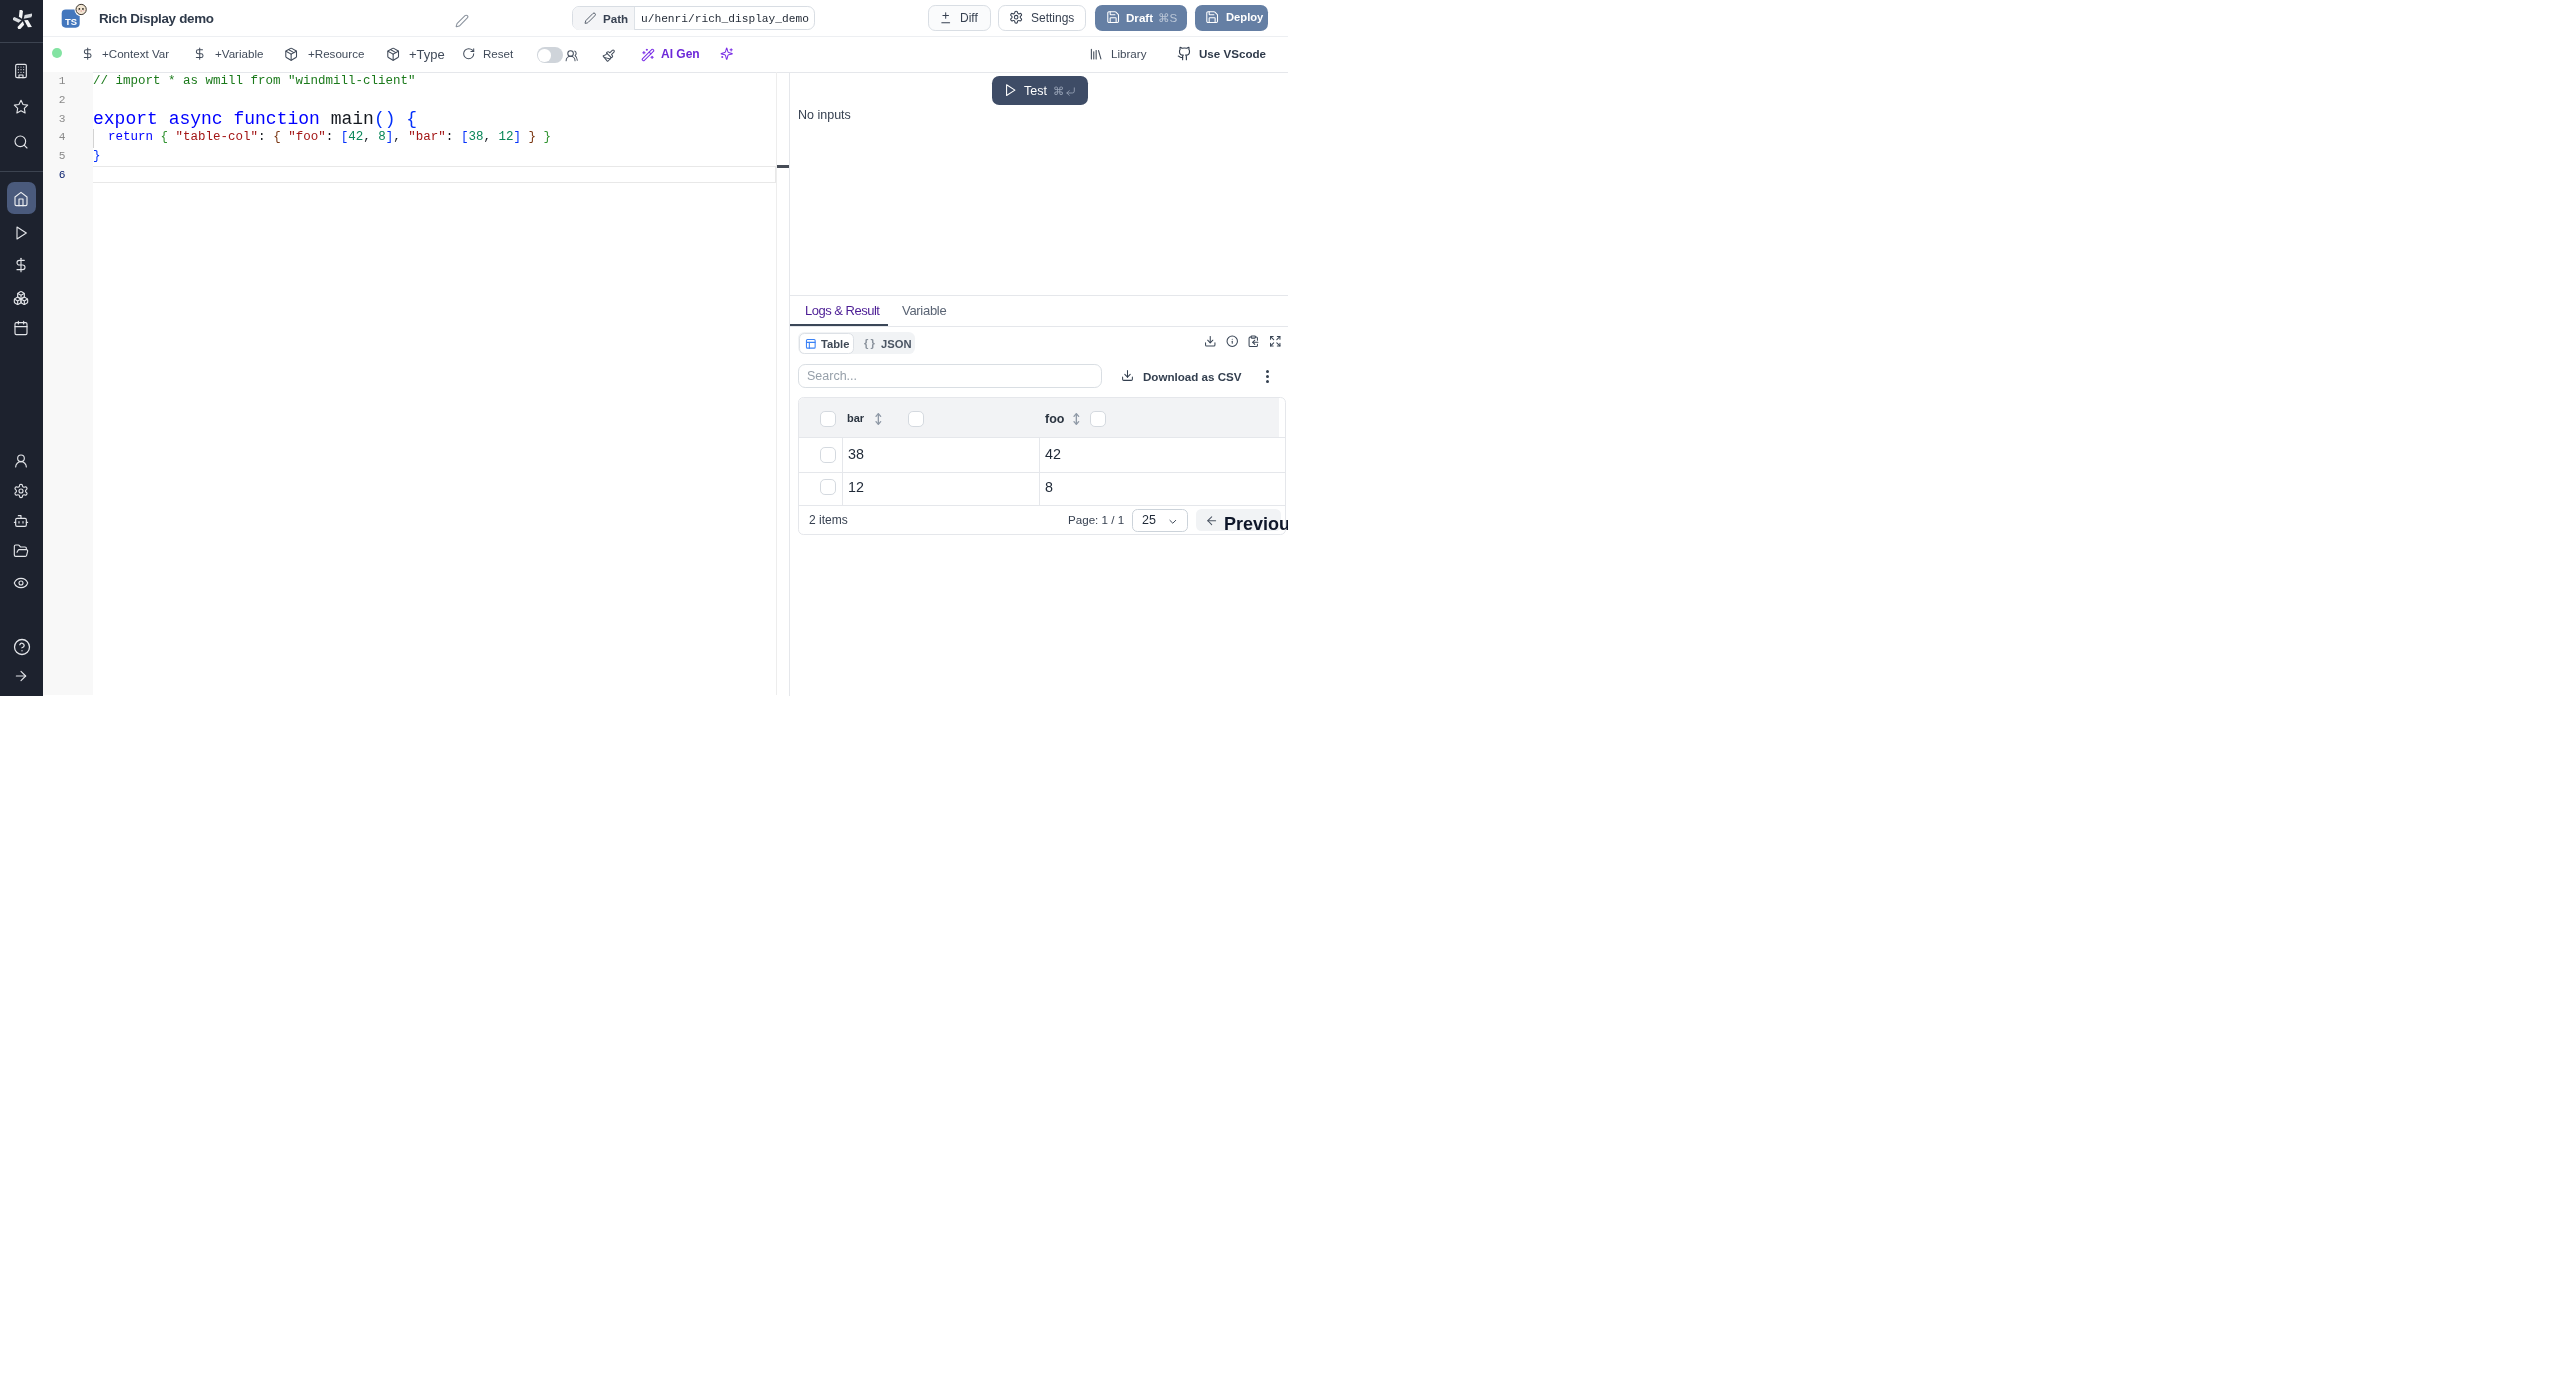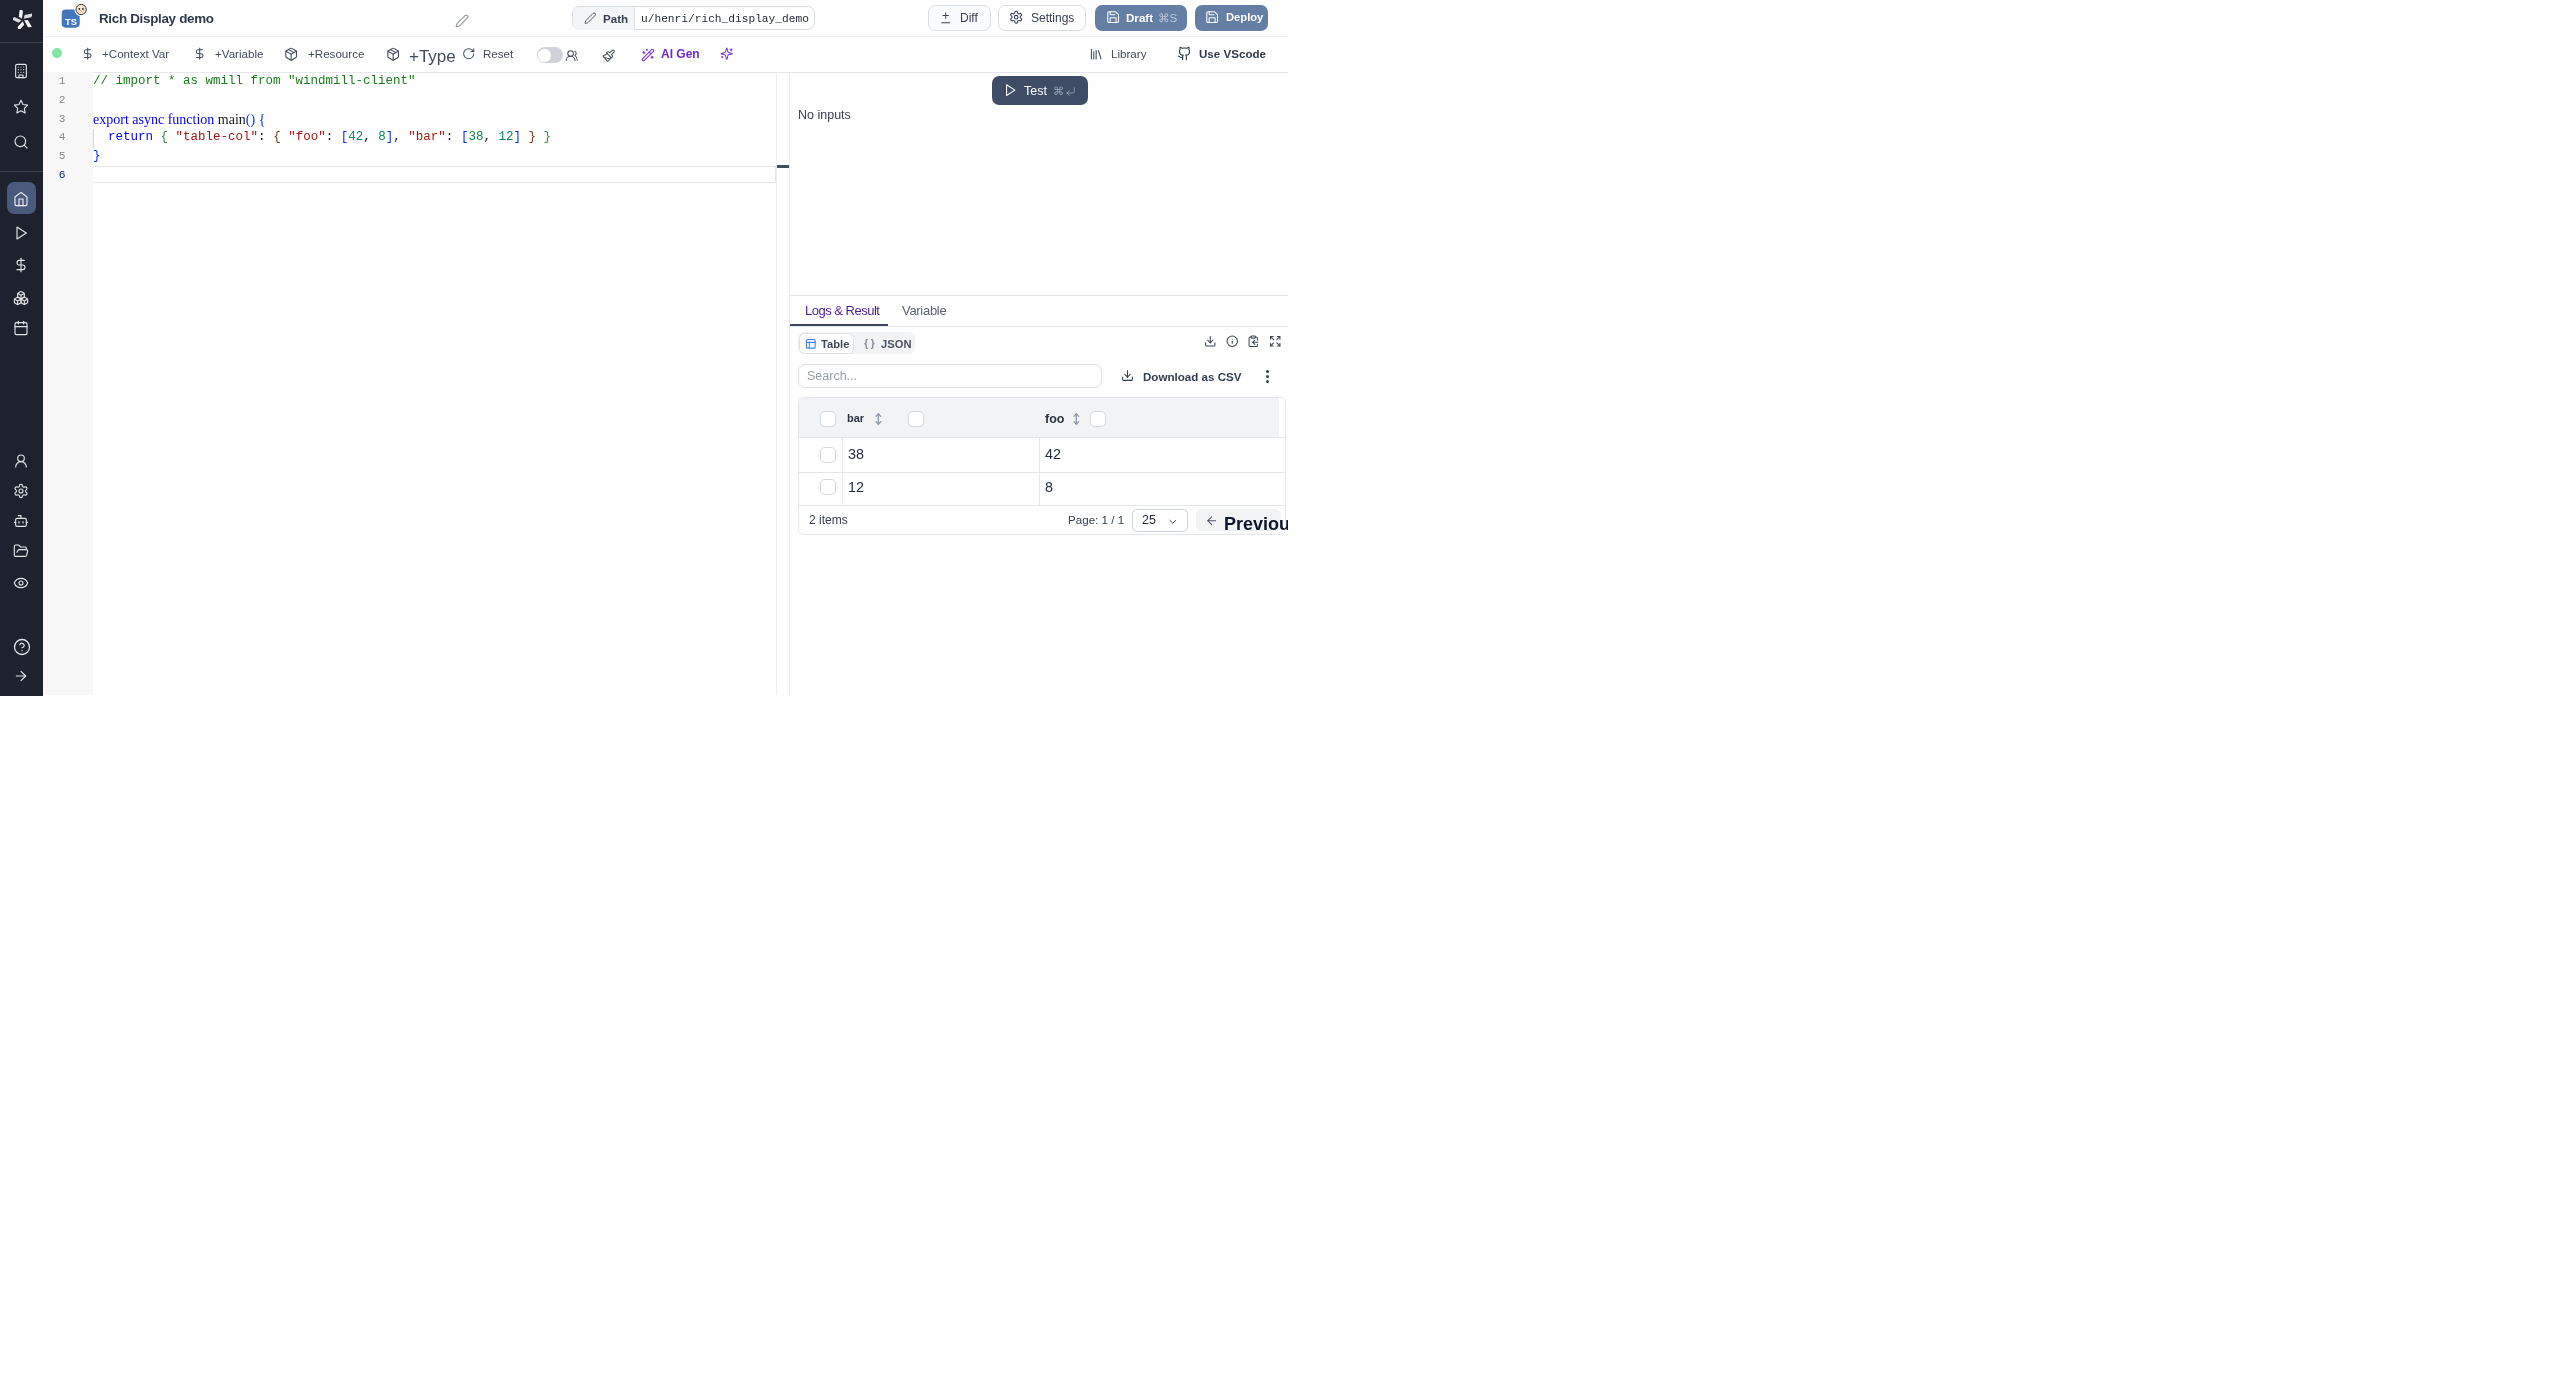--- a/index.html
+++ b/index.html
@@ -183,21 +183,21 @@
     <path d="m3.3 7 8.7 5 8.7-5"></path>
     <path d="m7.5 4.27 9 5.15"></path>
   </svg>
 <div class="a" style="left:308px;top:47px;font-size:11.6px;font-weight:500;color:#414b5a">+Resource</div>
 <svg class="a ic" style="left:386px;top:47px;color:#414b5a;stroke-width:1.8" width="14.3" height="14.3" viewBox="0 0 24 24">
     <path d="M11 21.73a2 2 0 0 0 2 0l7-4A2 2 0 0 0 21 16V8a2 2 0 0 0-1-1.73l-7-4a2 2 0 0 0-2 0l-7 4A2 2 0 0 0 3 8v8a2 2 0 0 0 1 1.73z"></path>
     <path d="M12 22V12"></path>
     <path d="m3.3 7 8.7 5 8.7-5"></path>
     <path d="m7.5 4.27 9 5.15"></path>
   </svg>
-<div class="a" style="left:409px;top:47px;font-size:17px;font-weight:500;color:#414b5a">+Type</div>
+<div class="a" style="left:409px;top:47px;font-size:13px;font-weight:500;color:#414b5a">+Type</div>
 <svg class="a ic" style="left:462px;top:47px;color:#414b5a;stroke-width:1.8" width="13.4" height="13.4" viewBox="0 0 24 24">
     <path d="M21 12a9 9 0 1 1-9-9c2.52 0 4.93 1 6.74 2.74L21 8"></path>
     <path d="M21 3v5h-5"></path>
   </svg>
 <div class="a" style="left:483px;top:47px;font-size:11.6px;font-weight:500;color:#414b5a">Reset</div>
 <div class="a" style="left:537px;top:47px;width:25.5px;height:16px;border-radius:8px;background:#cfd4da"></div>
 <div class="a" style="left:538px;top:49px;width:12.5px;height:12.5px;border-radius:50%;background:#fff"></div>
 <svg class="a ic" style="left:565px;top:49px;color:#414b5a;stroke-width:1.8" width="13.4" height="13.4" viewBox="0 0 24 24">
     <path d="M18 21a8 8 0 0 0-16 0"></path>
     <circle cx="10" cy="8" r="5"></circle>
@@ -244,21 +244,21 @@
 <div class="a" style="left:789px;top:72px;width:0.9px;height:624px;background:#e5e7eb"></div>
 
 <div class="a" style="left:43px;top:72px;width:22.4px;height:19px;line-height:19px;text-align:right;font-family:'Liberation Mono',monospace;font-size:11.2px;color:#8a8a8a">1</div>
 <div class="a" style="left:43px;top:91px;width:22.4px;height:19px;line-height:19px;text-align:right;font-family:'Liberation Mono',monospace;font-size:11.2px;color:#8a8a8a">2</div>
 <div class="a" style="left:43px;top:110px;width:22.4px;height:19px;line-height:19px;text-align:right;font-family:'Liberation Mono',monospace;font-size:11.2px;color:#8a8a8a">3</div>
 <div class="a" style="left:43px;top:128px;width:22.4px;height:19px;line-height:19px;text-align:right;font-family:'Liberation Mono',monospace;font-size:11.2px;color:#8a8a8a">4</div>
 <div class="a" style="left:43px;top:147px;width:22.4px;height:19px;line-height:19px;text-align:right;font-family:'Liberation Mono',monospace;font-size:11.2px;color:#8a8a8a">5</div>
 <div class="a" style="left:43px;top:166px;width:22.4px;height:19px;line-height:19px;text-align:right;font-family:'Liberation Mono',monospace;font-size:11.2px;color:#0b216f">6</div>
 
 <div class="a" style="left:93px;top:72px;height:19px;line-height:19px;font-family:'Liberation Mono',monospace;font-size:12.5px;white-space:pre;color:#1b7a1b">// import * as wmill from "windmill-client"</div>
-<div class="a" style="left:93px;top:110px;height:19px;line-height:19px;font-family:Liberation Serif, serif;font-size:14px;white-space:pre"><span style="color:#0000ff">export</span> <span style="color:#0000ff">async</span> <span style="color:#0000ff">function</span> <span style="color:#14181f">main</span><span style="color:#0431fa">()</span> <span style="color:#0431fa">{</span></div>
+<div class="a" style="left:93px;top:110px;height:19px;line-height:19px;font-family:Liberation Mono, monospace;font-size:18px;white-space:pre"><span style="color:#0000ff">export</span> <span style="color:#0000ff">async</span> <span style="color:#0000ff">function</span> <span style="color:#14181f">main</span><span style="color:#0431fa">()</span> <span style="color:#0431fa">{</span></div>
 <div class="a" style="left:93px;top:128px;height:19px;line-height:19px;font-family:'Liberation Mono',monospace;font-size:12.5px;white-space:pre">  <span style="color:#0000ff">return</span> <span style="color:#319331">{</span> <span style="color:#a31515">"table-col"</span><span style="color:#14181f">:</span> <span style="color:#7b3814">{</span> <span style="color:#a31515">"foo"</span><span style="color:#14181f">:</span> <span style="color:#0431fa">[</span><span style="color:#098658">42</span><span style="color:#14181f">,</span> <span style="color:#098658">8</span><span style="color:#0431fa">]</span><span style="color:#14181f">,</span> <span style="color:#a31515">"bar"</span><span style="color:#14181f">:</span> <span style="color:#0431fa">[</span><span style="color:#098658">38</span><span style="color:#14181f">,</span> <span style="color:#098658">12</span><span style="color:#0431fa">]</span> <span style="color:#7b3814">}</span> <span style="color:#319331">}</span></div>
 <div class="a" style="left:93px;top:147px;height:19px;line-height:19px;font-family:'Liberation Mono',monospace;font-size:12.5px;white-space:pre;color:#0431fa">}</div>
 
 <div class="a" style="left:93px;top:129px;width:0.9px;height:19px;background:#d3d3d3"></div>
 
 <div class="a" style="left:93px;top:166px;width:683px;height:17px;border-top:0.9px solid #e8e8e8;border-bottom:0.9px solid #e8e8e8;border-right:0.9px solid #e8e8e8"></div>
 
 <div class="a" style="left:777px;top:165px;width:11.6px;height:3.1px;background:#464c56"></div>
 
 <div class="a" style="left:992px;top:76px;width:96px;height:29px;border-radius:7.2px;background:#3e4c66"></div>

